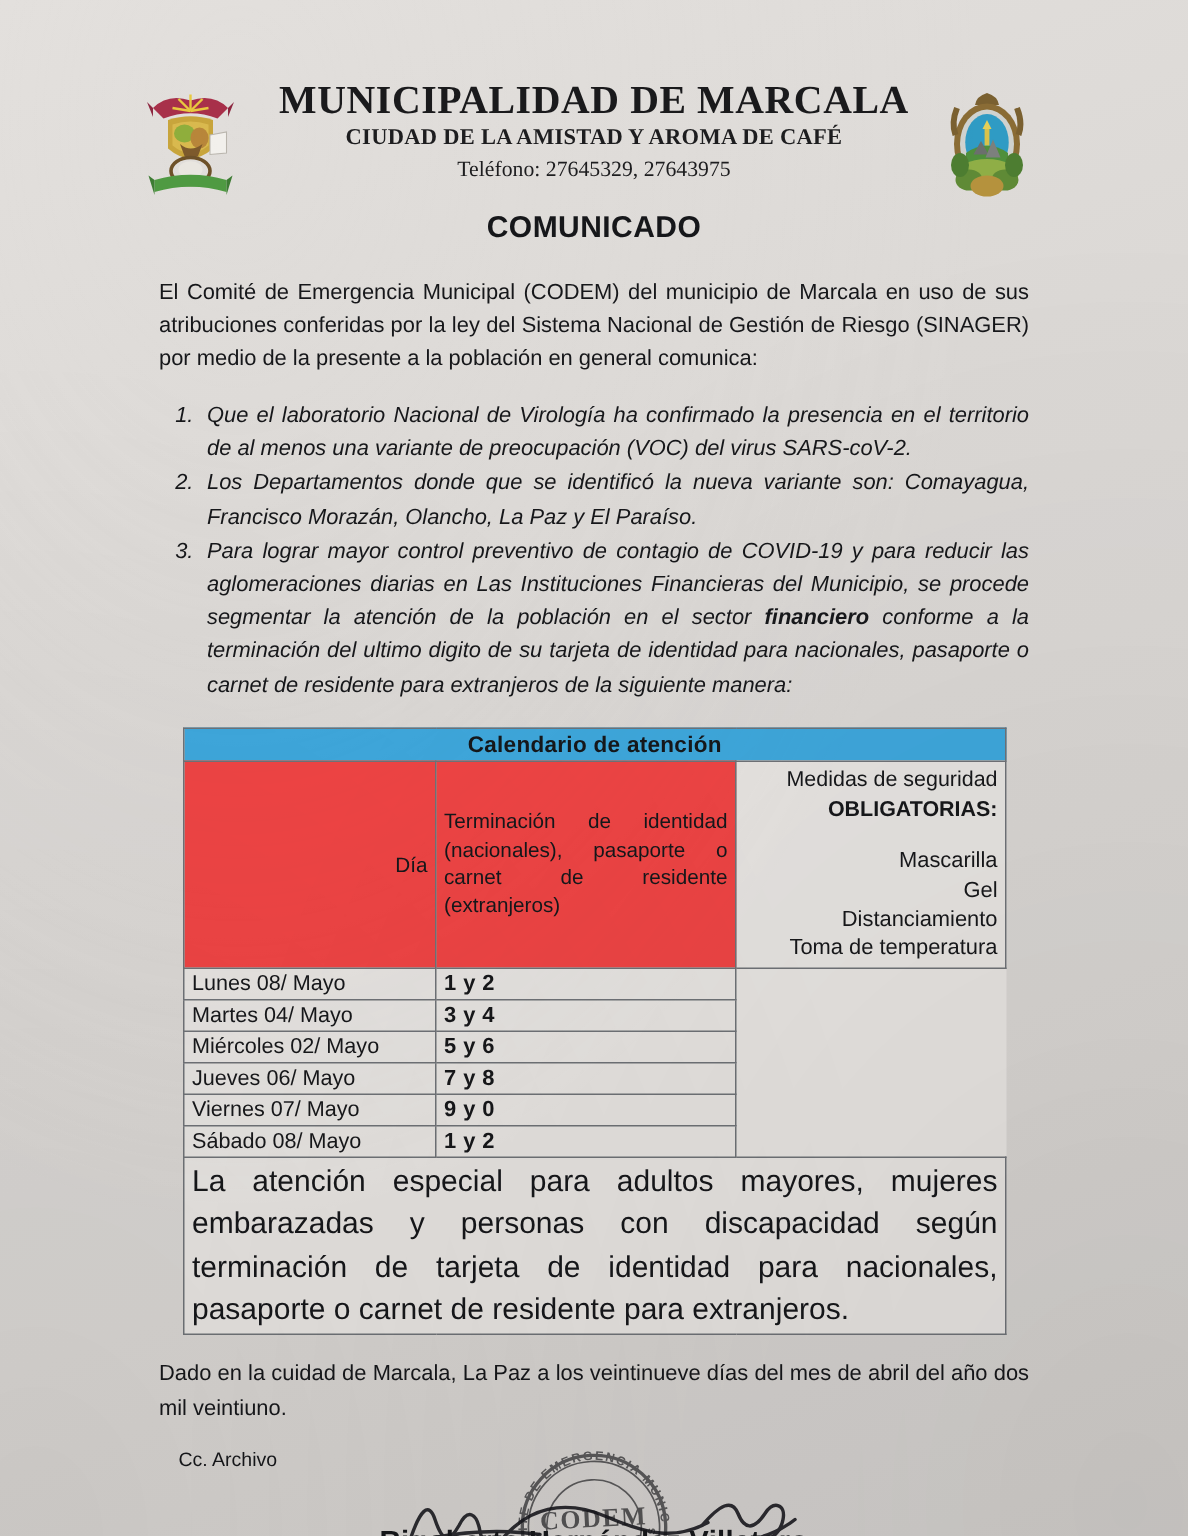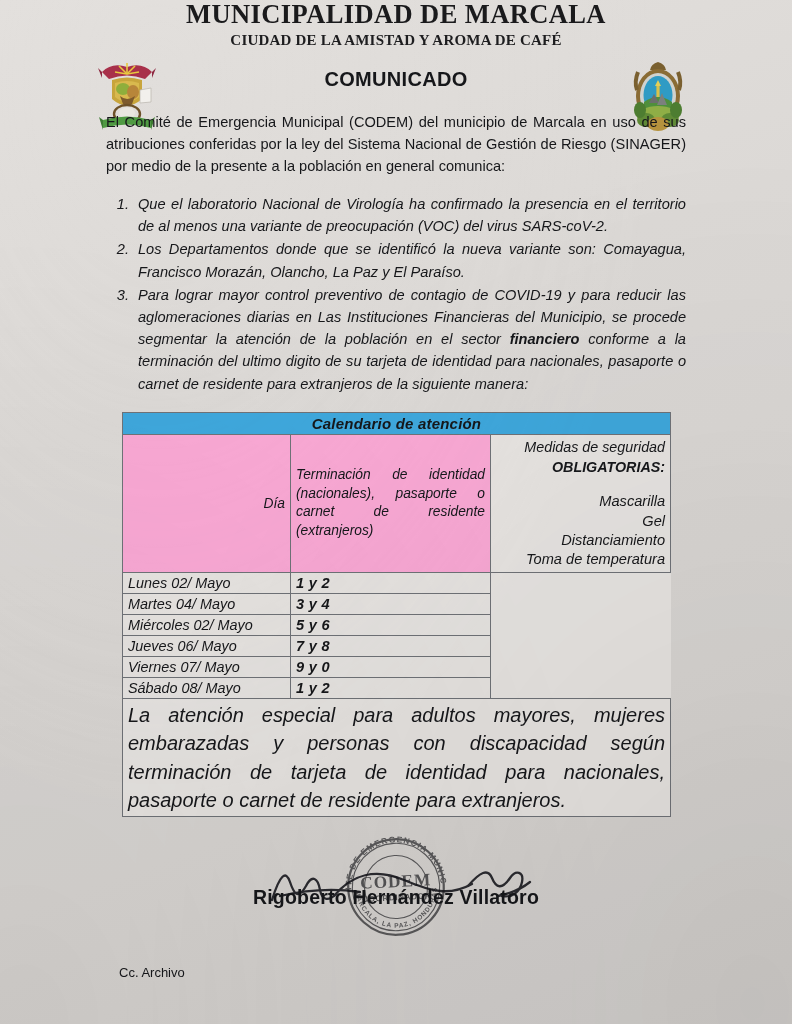--- a/index.html
+++ b/index.html
@@ -26,20 +26,21 @@
       radial-gradient(ellipse at 20% 8%, rgba(255,255,255,0.35), rgba(255,255,255,0) 55%),
       radial-gradient(ellipse at 95% 98%, rgba(0,0,0,0.10), rgba(0,0,0,0) 60%),
       radial-gradient(ellipse at 3% 100%, rgba(0,0,0,0.08), rgba(0,0,0,0) 55%);
     mix-blend-mode: multiply;
     opacity: .75;
   }
 
   
   .header {
     position: relative;
+    padding-top: 52px;
     text-align: center;
   }
   .crest {
     position: absolute;
     top: 54px;
   }
   .crest.left  { left: 96px; }
   .crest.right { left: 628px; top: 58px; }
 
   .head-title {
@@ -112,33 +113,32 @@
     border-collapse: collapse;
     width: 100%;
     table-layout: fixed;
     font-size: 13.6px;
     background: #e7e4e1;
   }
   table.cal th, table.cal td {
     border: 1px solid #6f7277;
     padding: 2px 5px;
     vertical-align: middle;
-    font-style: italic;
   }
   .cal-title {
     background: #3ea7dc;
     text-align: center;
     font-weight: bold;
     font-size: 15px;
     padding: 3px 0 4px 0;
     color: #15171a;
     letter-spacing: .2px;
   }
   .hdr-blue {
-    background: #f9a8d4;
+    background: #ef4444;
     font-weight: normal;
     font-size: 13.8px;
     color: #14171a;
   }
   .hdr-day {
     text-align: right;
     width: 168px;
   }
   .hdr-term {
     text-align: justify;
@@ -290,20 +290,24 @@
         <ellipse cx="30" cy="66" rx="11" ry="7" fill="#b5923d"></ellipse>
         <ellipse cx="12" cy="52" rx="6" ry="8" fill="#4d7d31"></ellipse>
         <ellipse cx="48" cy="52" rx="6" ry="8" fill="#4d7d31"></ellipse>
         <path d="M10 14 Q6 24 9 32" stroke="#7a6030" stroke-width="4" fill="none"></path>
         <path d="M50 14 Q54 24 51 32" stroke="#7a6030" stroke-width="4" fill="none"></path>
       </svg>
     </span>
 
     <div class="head-title">MUNICIPALIDAD DE MARCALA</div>
     <div class="head-sub">CIUDAD DE LA AMISTAD Y AROMA DE CAFÉ</div>
+    <div class="head-line">
+      <span>Teléfono:</span>
+      <span>27645329, 27643975</span>
+    </div>
     <div class="comunicado">COMUNICADO</div>
   </div>
 
   <div class="body-wrap">
     <p class="intro">El Comité de Emergencia Municipal (CODEM) del municipio de Marcala en uso de sus atribuciones conferidas por la ley del Sistema Nacional de Gestión de Riesgo (SINAGER) por medio de la presente a la población en general comunica:</p>
 
     <ol class="points">
       <li>Que el laboratorio Nacional de Virología ha confirmado la presencia en el territorio de al menos una variante de preocupación (VOC) del virus SARS-coV-2.</li>
       <li>Los Departamentos donde que se identificó la nueva variante son: Comayagua, Francisco Morazán, Olancho, La Paz y El Paraíso.</li>
       <li>
@@ -332,21 +336,21 @@
               <li>Mascarilla</li>
               <li>Gel</li>
               <li>Distanciamiento</li>
               <li>Toma de temperatura</li>
             </ul>
           </th>
         </tr>
       </thead>
       <tbody>
         <tr>
-          <td class="day">Lunes 02/ Mayo</td>
+          <td class="day">Lunes 08/ Mayo</td>
           <td class="term">1 y 2</td>
         </tr>
         <tr>
           <td class="day">Martes 04/ Mayo</td>
           <td class="term">3 y 4</td>
         </tr>
         <tr>
           <td class="day">Miércoles 02/ Mayo</td>
           <td class="term">5 y 6</td>
         </tr>
@@ -363,20 +367,21 @@
           <td class="term">1 y 2</td>
         </tr>
         <tr>
           <td class="note" colspan="3">La atención especial para adultos mayores, mujeres embarazadas y personas con discapacidad según terminación de tarjeta de identidad para nacionales, pasaporte o carnet de residente para extranjeros.</td>
         </tr>
       </tbody>
     </table>
   </div>
 
   <div class="closing">
+    <p>Dado en la cuidad de Marcala, La Paz a los veintinueve días del mes de abril del año dos mil veintiuno.</p>
   </div>
 
   <div class="sig-zone">
 
     <svg class="stamp" viewBox="0 0 120 120">
       <defs>
         <path id="arcTop" d="M 16,60 A 44,44 0 0 1 104,60"></path>
         <path id="arcBot" d="M 20,60 A 40,40 0 0 0 100,60"></path>
       </defs>
       <circle cx="60" cy="60" r="47" fill="none" stroke="#2b2b2e" stroke-width="2.2"></circle>

